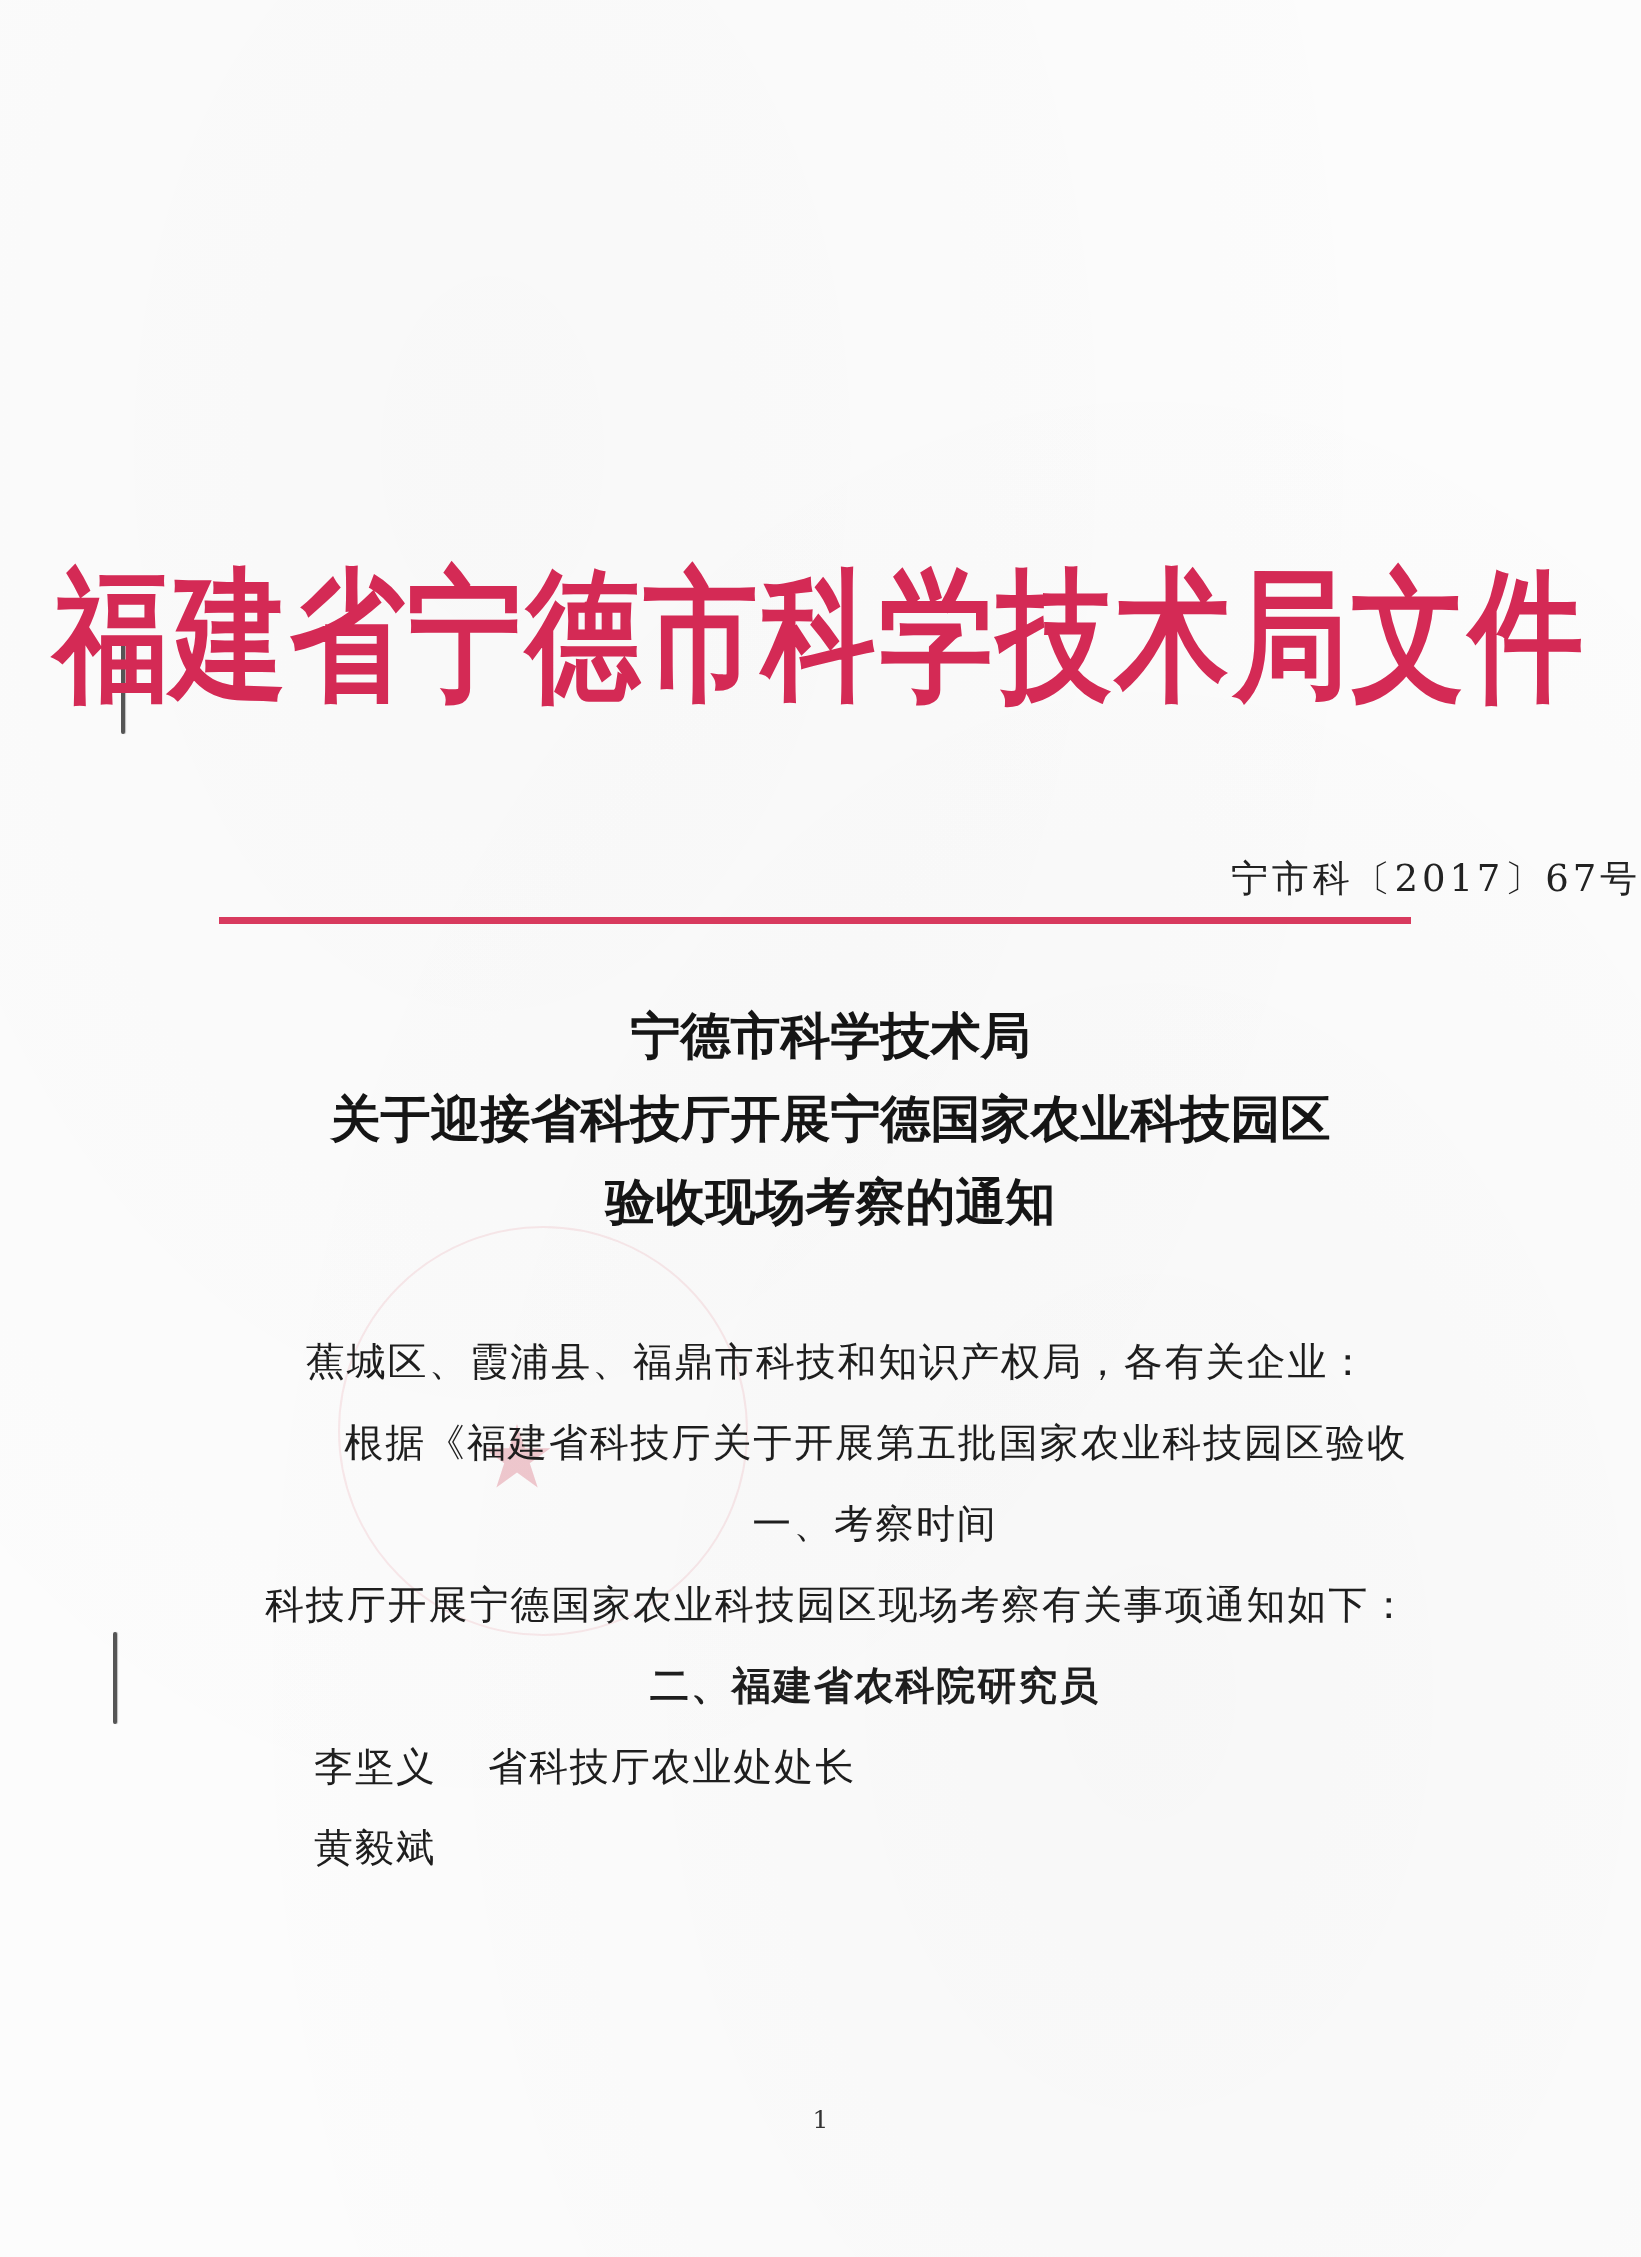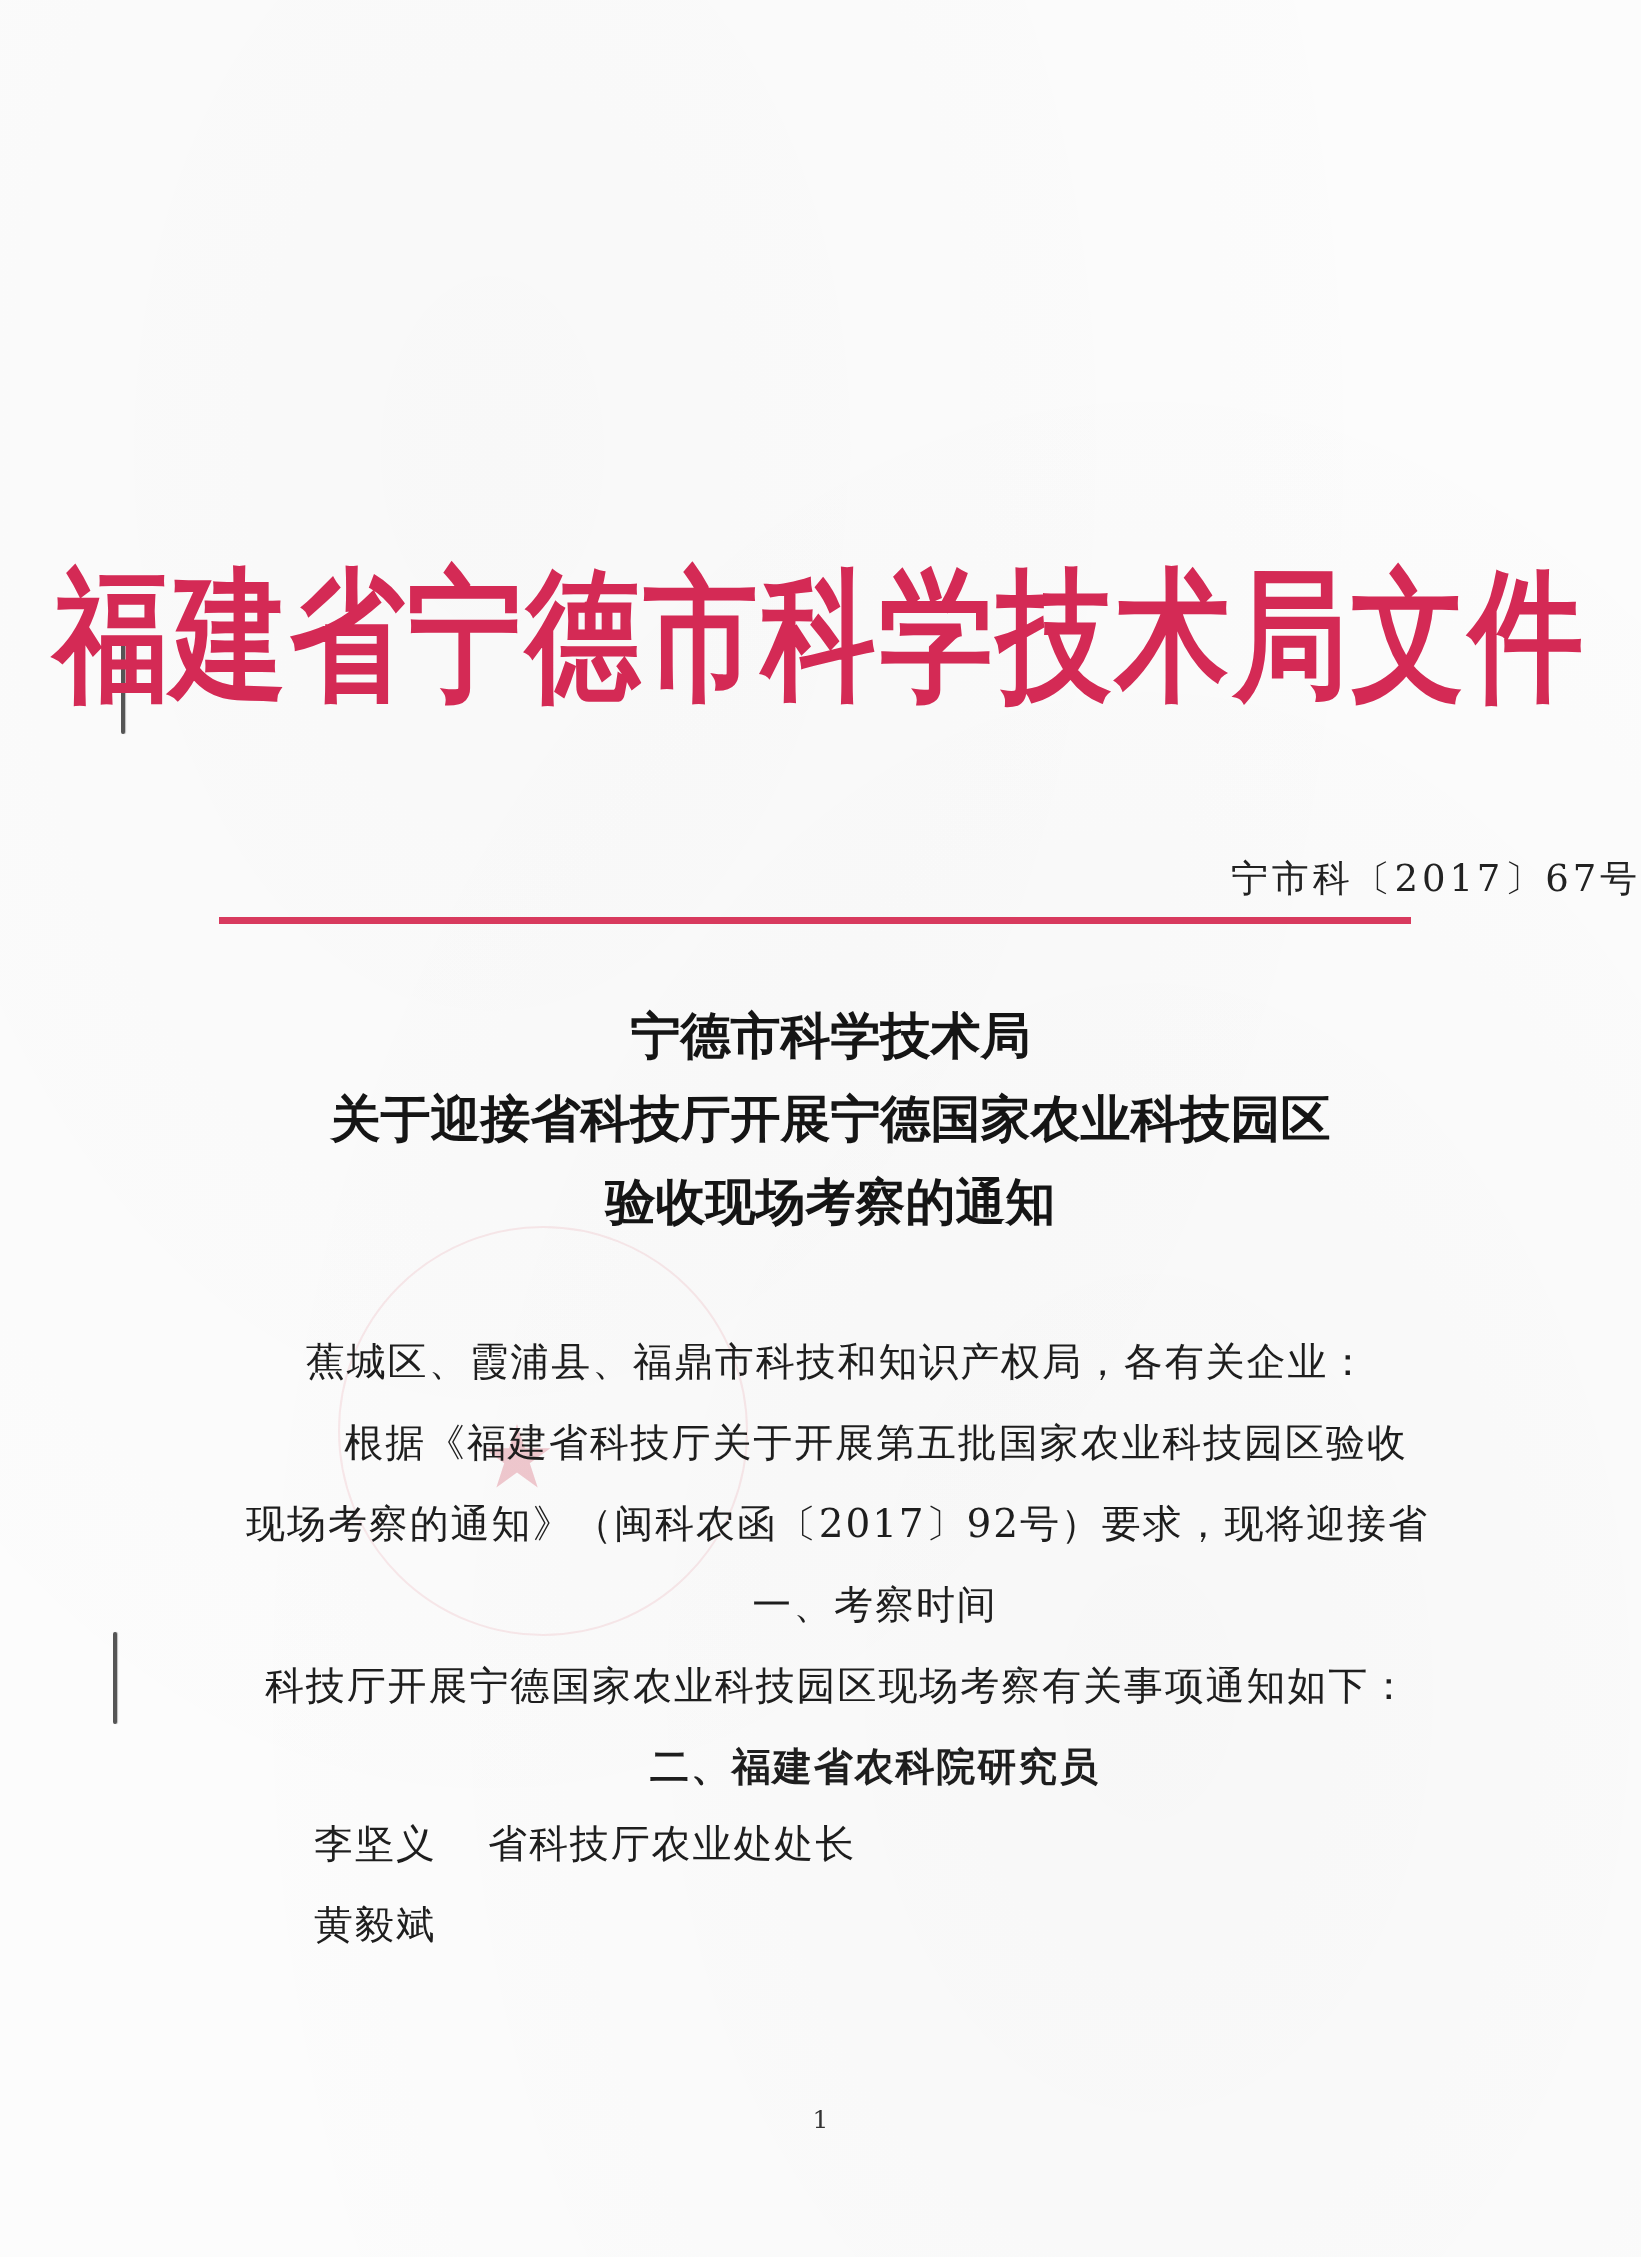--- a/index.html
+++ b/index.html
@@ -44,21 +44,21 @@
   }
   .title-block div { display: block; padding-left: 20px; }
   .body-text {
     position: absolute; left: 239px; width: 1197px; top: 1321px;
     font-size: 39px; line-height: 81px; color: #1e1e1e; letter-spacing: 1.9px;
   }
   .p-line { white-space: nowrap; text-align: center; }
   .indent { padding-left: 77px; }
   .section { padding-left: 75px; }
   .section.bold { font-weight: bold; }
-  .member { padding-left: 75px; display: flex; font-family: Liberation Mono, monospace; }
+  .member { padding-left: 75px; display: flex; }
   .member .name { width: 174px; }
   .page-number {
     position: absolute; left: 0; width: 1641px; top: 2105px; text-align: center;
     font-size: 25px; color: #333;
   }
   .stamp {
     position: absolute; left: 338px; top: 1226px; width: 406px; height: 406px;
     border-radius: 50%; border: 2.9px solid rgba(220,90,110,0.12);
   }
   .stamp-star {
@@ -84,21 +84,20 @@
 
   <div class="title-block">
     <div>宁德市科学技术局</div>
     <div>关于迎接省科技厅开展宁德国家农业科技园区</div>
     <div>验收现场考察的通知</div>
   </div>
 
   <div class="body-text">
     <div class="p-line">蕉城区、霞浦县、福鼎市科技和知识产权局，各有关企业：</div>
     <div class="p-line indent">根据《福建省科技厅关于开展第五批国家农业科技园区验收</div>
-    <div class="p-line">现场考察的通知》（闽科农函〔2017〕92号）要求，现将迎接省</div>
     <div class="p-line section">一、考察时间</div>
 
     <div class="p-line">科技厅开展宁德国家农业科技园区现场考察有关事项通知如下：</div>
 
     <div class="p-line section bold">二、福建省农科院研究员</div>
 
     <div class="member">
       <span class="name">李坚义</span>
       <span>省科技厅农业处处长</span>
     </div>

